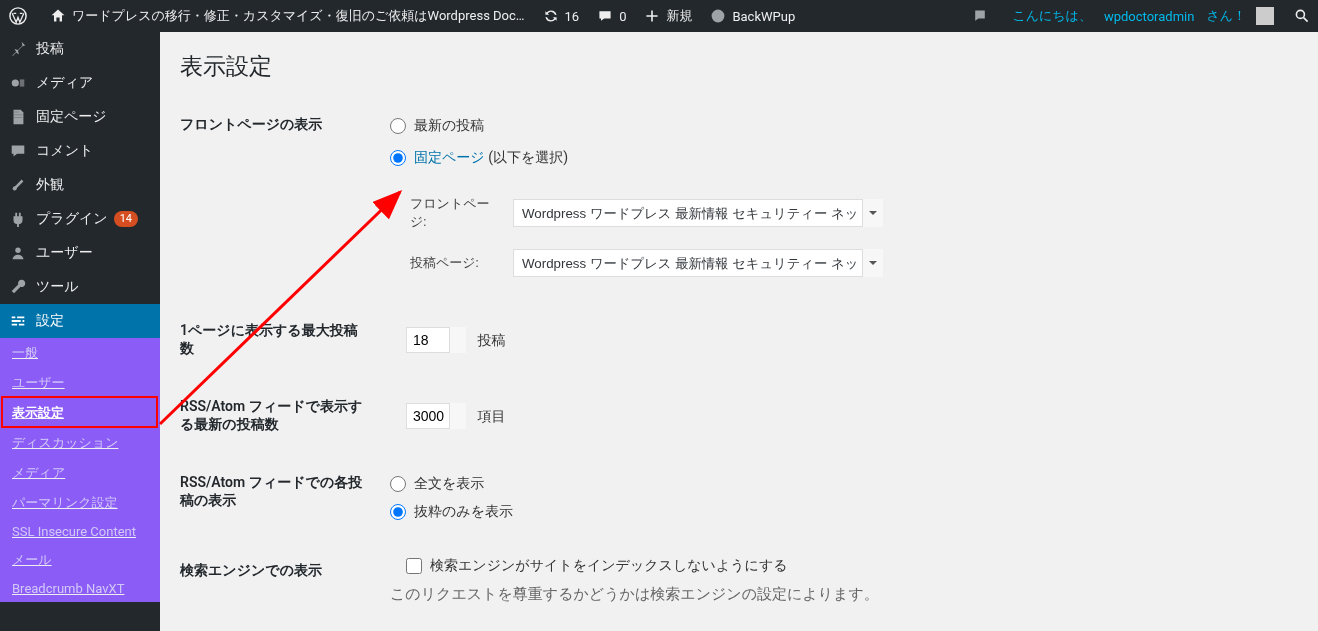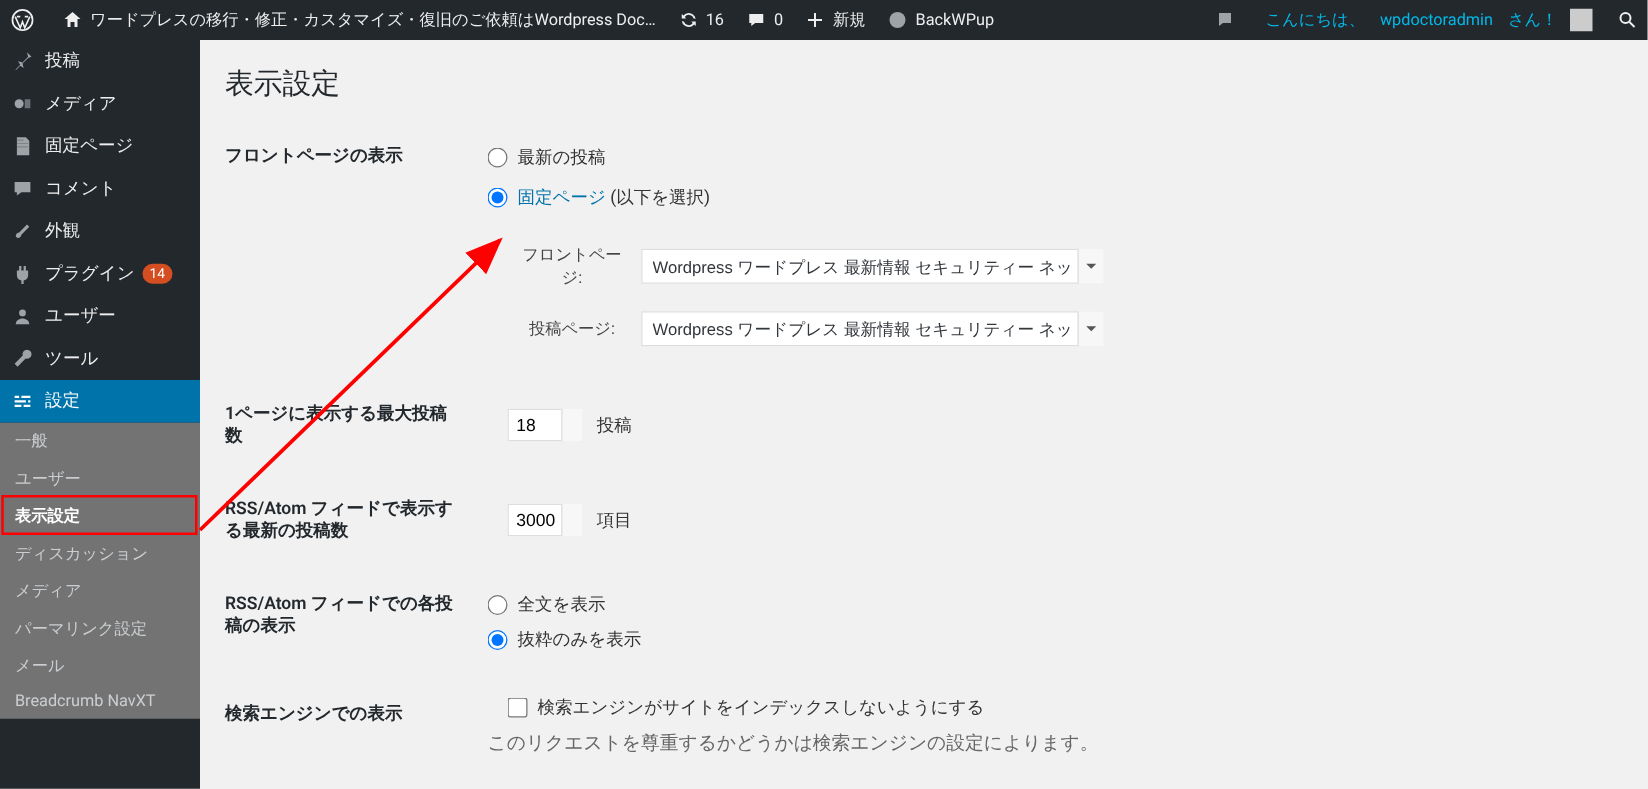--- a/index.html
+++ b/index.html
@@ -29,21 +29,21 @@
   display: flex; align-items: center; height: 34px; padding: 0 8px 0 8px;
   color: #eee; font-size: 14px; cursor: pointer; position: relative;
 }
 #adminmenu li.top .micon { width: 20px; height: 20px; display: inline-flex; align-items: center; justify-content: center; margin-right: 8px; color: rgba(240,245,250,.6); }
 #adminmenu li.top.current {
   background: #0073aa; color: #fff;
 }
 #adminmenu li.top.current .micon { color: #fff; }
 #adminmenu li.top .badge { background: #d54e21; color: #fff; border-radius: 10px; padding: 0 6px; font-size: 11px; margin-left: 6px; line-height: 16px; }
 
-#adminmenu .submenu { background: #737373; }
+#adminmenu .submenu { background: #8b5cf6; text-decoration: underline; }
 #adminmenu .submenu li {
   display: block; padding: 6px 12px; color: rgba(240,245,250,.7);
   font-size: 13px; cursor: pointer;
 }
 #adminmenu .submenu li.current { color: #fff; font-weight: 600; }
 
 
 #highlight-box {
   position: absolute; left: 1px; width: 157px; height: 28px;
   border: 2px solid #ff0000; pointer-events: none;
@@ -61,21 +61,21 @@
 table.form-table th {
   text-align: left; vertical-align: top; width: 200px; padding: 20px 10px 20px 0;
   font-weight: 600; color: #23282d; font-size: 14px;
 }
 table.form-table td { padding: 15px 10px; vertical-align: middle; font-size: 14px; }
 
 .radio-row { display: flex; align-items: center; margin: 6px 0; }
 .radio-row input[type=radio] { margin-right: 8px; width: 16px; height: 16px; }
 .radio-row .link { color: #0073aa; }
 .sub-row { margin: 10px 0 10px 20px; display: flex; align-items: center; }
-.sub-row .sub-label { width: 95px; text-align: center; margin-right: 8px; font-size: 13px; color: #444; }
+.sub-row .sub-label { width: 95px; text-align: left; margin-right: 8px; font-size: 13px; color: #444; }
 .sub-row select { width: 370px; height: 28px; border: 1px solid #ddd; background: #fff; color: #32373c; padding: 0 24px 0 8px; appearance: none; }
 .sub-row .sel-wrap { position: relative; }
 .sub-row .sel-wrap::after {
   content: ""; position: absolute; right: 0; top: 0; width: 20px; height: 28px;
   border-left: 1px solid #ddd; background: #f7f7f7; pointer-events: none;
 }
 .sub-row .sel-wrap::before {
   content: ""; position: absolute; right: 6px; top: 12px; width: 0; height: 0;
   border-left: 4px solid transparent; border-right: 4px solid transparent; border-top: 4px solid #555;
   z-index: 2; pointer-events: none;
@@ -256,20 +256,21 @@
 
     </li>
   </ul>
   <ul class="submenu">
     <li>一般</li>
     <li>ユーザー</li>
     <li class="current" id="submenu-reading">表示設定</li>
     <li>ディスカッション</li>
     <li>メディア</li>
     <li>パーマリンク設定</li>
+    <li>SSL Insecure Content</li>
     <li>メール</li>
     <li>Breadcrumb NavXT</li>
   </ul>
 </div>
 
 <div id="highlight-box" style="top: 396px; height: 32px;"></div>
 
 <div id="wpbody">
   <div id="wpbody-content">
     <h1 class="page-title">表示設定</h1>

